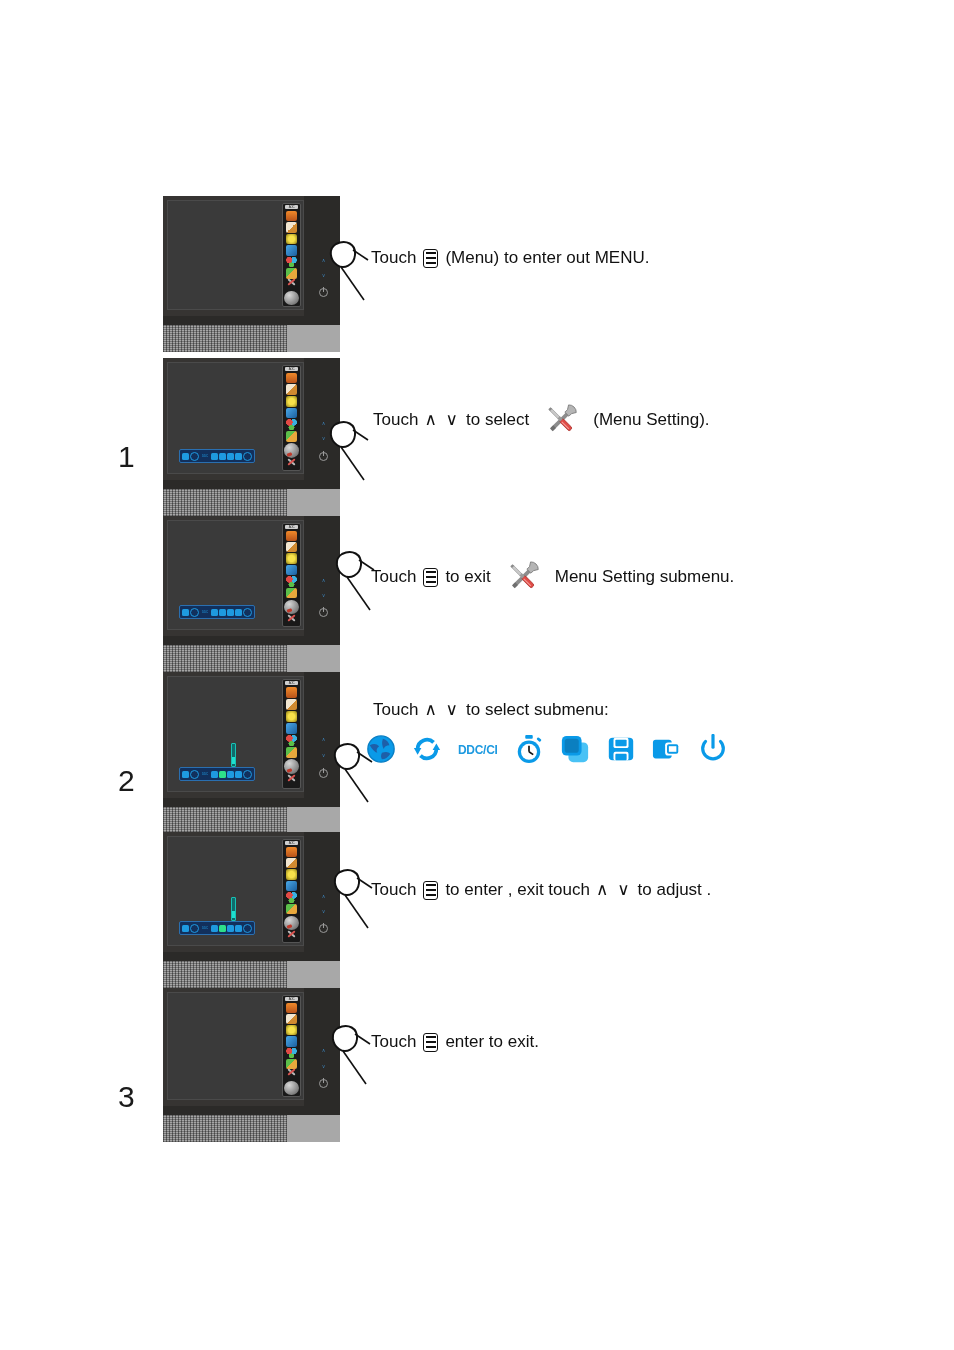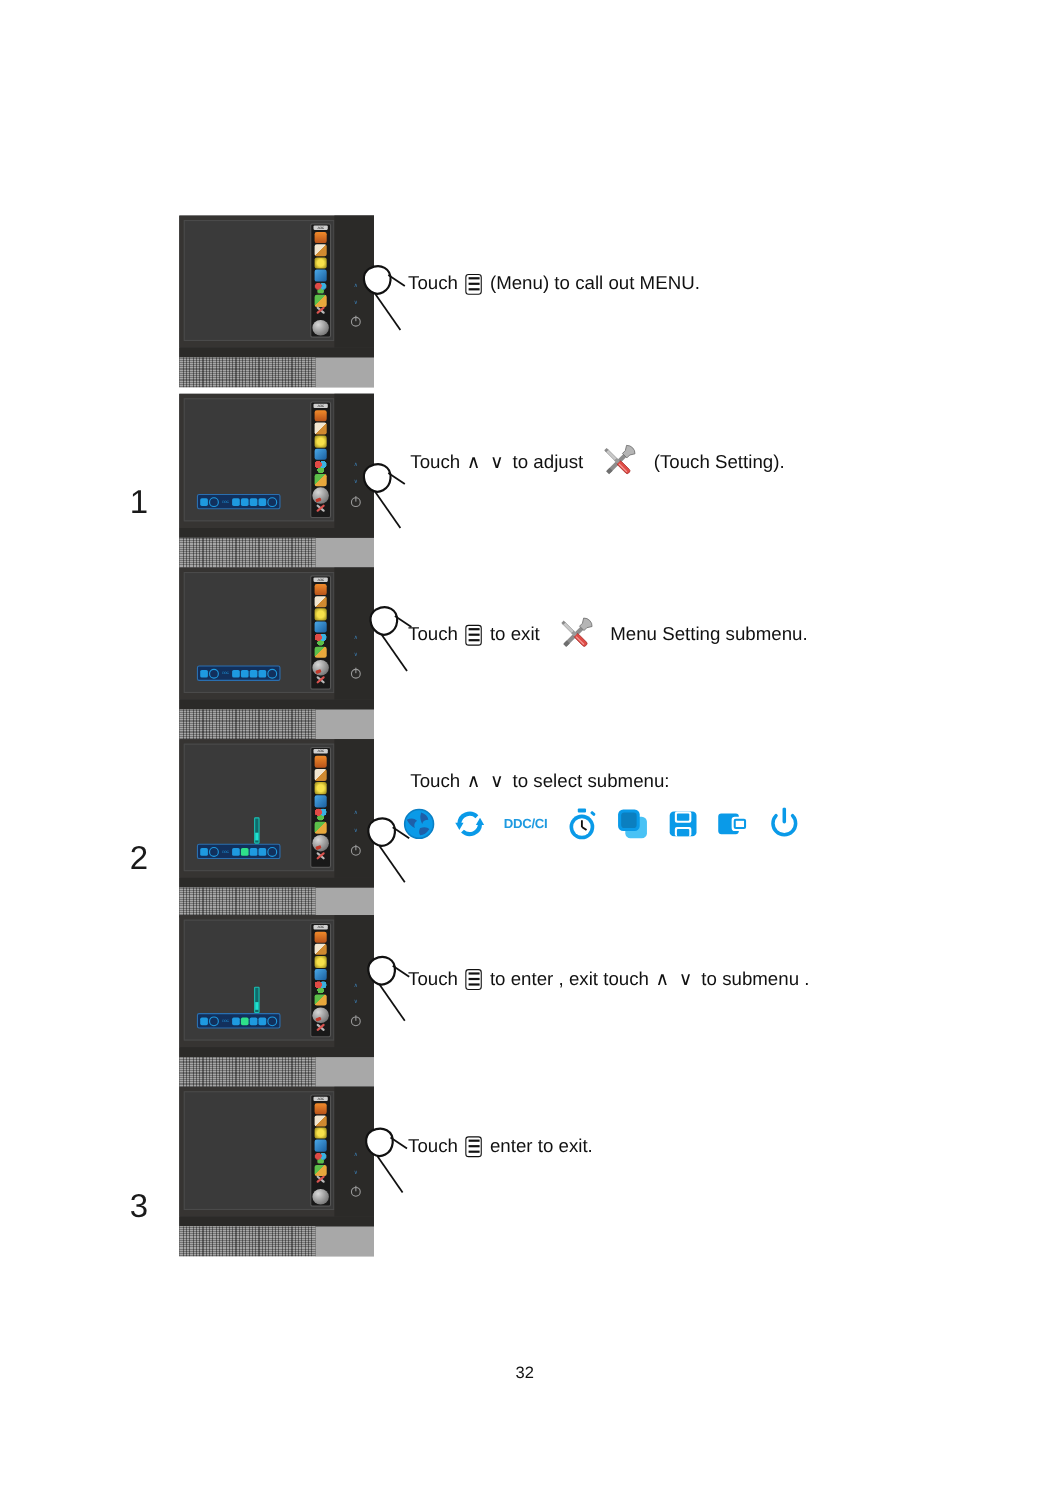--- a/index.html
+++ b/index.html
@@ -200,21 +200,21 @@
           <line x1="19" y1="29" x2="42" y2="62" stroke="#111" stroke-width="1.6"></line>
         </svg>
       </div>
       <div class="instr" style="left:368px;top:248px;">
         <span class="w">Touch</span>
         <span class="menu-glyph">
           <i></i>
           <i></i>
           <i></i>
         </span>
-        <span class="w">(Menu) to  call out MENU.</span>
+        <span class="w">(Menu) to  enter out MENU.</span>
       </div>
       <div class="step" style="top:358px;">
         <div class="step-num" style="top:408.4px;left:118px;">2</div>
         <div class="monitor">
           <div class="mon-body">
             <div class="mon-bezel">
               <div class="mon-screen" style="height:112px;">
                 <div class="osd-strip" style="height:106px;">
                   <div class="osd-logo">AOC</div>
                   <div class="osd-ic" style="background:linear-gradient(180deg,#f08a2a,#b8531a);"></div>
@@ -254,40 +254,40 @@
       <div class="touch" style="left:322px;top:418px;">
         <svg width="60" height="70" viewBox="0 0 60 70">
           <path d="M14 6 C24 1 34 6 33 17 C32 27 22 32 15 27 C8 22 6 11 14 6 Z" fill="#ffffff" stroke="#111" stroke-width="2"></path>
           <line x1="31" y1="12" x2="46" y2="22" stroke="#111" stroke-width="1.6"></line>
           <line x1="19" y1="29" x2="42" y2="62" stroke="#111" stroke-width="1.6"></line>
         </svg>
       </div>
       <div class="instr" style="left:370px;top:398px;">
         <span class="w">Touch</span>
         <span class="updown">∧ ∨</span>
-        <span class="w">to adjust</span>
+        <span class="w">to select</span>
         <span class="tool-icon">
           <svg width="44" height="44" viewBox="0 0 48 48">
             <g transform="rotate(0 24 24)">
               <g transform="rotate(45 24 24)">
                 <rect x="22" y="12" width="4.2" height="26" fill="#8d8d8d"></rect>
                 <path d="M18.2 6.5 L21 11 L21 15 L27.2 15 L27.2 11 L30 6.5 A8 8 0 0 0 18.2 6.5 Z" fill="#b5b5b5" stroke="#6f6f6f" stroke-width="0.8"></path>
                 <rect x="22" y="34" width="4.2" height="5" fill="#6f6f6f"></rect>
               </g>
               <g transform="rotate(-45 24 24)">
                 <rect x="21.6" y="24" width="5" height="15" rx="2" fill="#e04a45" stroke="#a6312c" stroke-width="0.8"></rect>
                 <rect x="22.6" y="26" width="1.2" height="11" fill="#f39b97"></rect>
                 <rect x="22.2" y="20" width="3.8" height="4.6" fill="#9a9a9a"></rect>
                 <rect x="22.6" y="8" width="3" height="12.5" fill="#c9c9c9" stroke="#8a8a8a" stroke-width="0.6"></rect>
                 <rect x="22.4" y="6" width="3.4" height="2.6" fill="#8a8a8a"></rect>
               </g>
             </g>
           </svg>
         </span>
-        <span class="w">(Touch Setting).</span>
+        <span class="w">(Menu Setting).</span>
       </div>
       <div class="step" style="top:516px;">
         <div class="step-num" style="top:565.5px;left:118px;">3</div>
         <div class="monitor">
           <div class="mon-body">
             <div class="mon-bezel">
               <div class="mon-screen" style="height:110px;">
                 <div class="osd-strip" style="height:104px;">
                   <div class="osd-logo">AOC</div>
                   <div class="osd-ic" style="background:linear-gradient(180deg,#f08a2a,#b8531a);"></div>
@@ -464,21 +464,21 @@
       </div>
       <div class="instr" style="left:368px;top:880px;">
         <span class="w">Touch</span>
         <span class="menu-glyph">
           <i></i>
           <i></i>
           <i></i>
         </span>
         <span class="w">to enter , exit touch</span>
         <span class="updown">∧ ∨</span>
-        <span class="w">to submenu .</span>
+        <span class="w">to adjust .</span>
       </div>
       <div class="step" style="top:988px;">
         <div class="monitor">
           <div class="mon-body">
             <div class="mon-bezel">
               <div class="mon-screen" style="height:108px;">
                 <div class="osd-strip" style="height:102px;">
                   <div class="osd-logo">AOC</div>
                   <div class="osd-ic" style="background:linear-gradient(180deg,#f08a2a,#b8531a);"></div>
                   <div class="osd-ic" style="background:linear-gradient(135deg,#f2e6d0 50%,#d08a30 50%);"></div>
@@ -576,15 +576,14 @@
         </svg>
       </div>
       <div class="sub-ic">
         <svg width="30" height="30" viewBox="0 0 32 32">
           <path d="M8 8 A11 11 0 1 0 24 8" fill="none" stroke="#0a9ae8" stroke-width="3.4" stroke-linecap="round"></path>
           <line x1="16" y1="1.5" x2="16" y2="14" stroke="#0a9ae8" stroke-width="3.4" stroke-linecap="round"></line>
         </svg>
       </div>
     </div>
 
-  <div class="page-num" style="top:1240px;">32</div>
 
 </div>
 
 </body></html>

